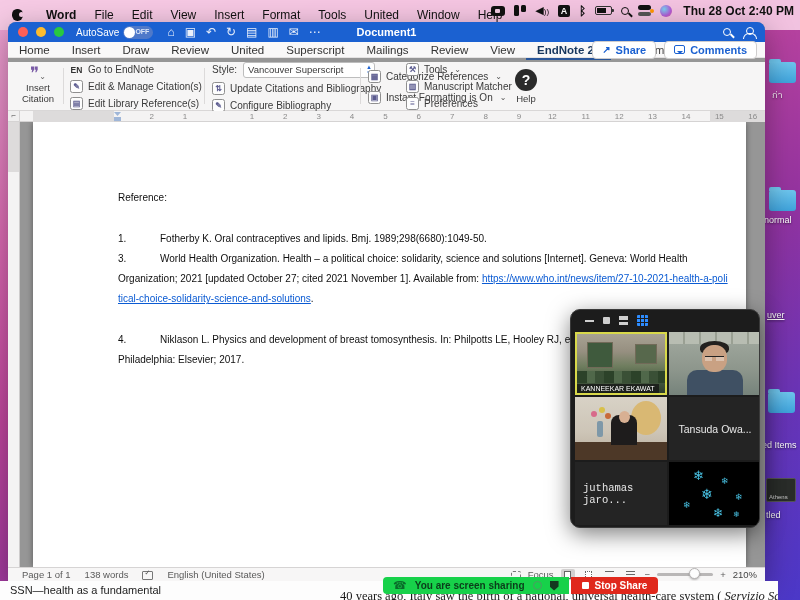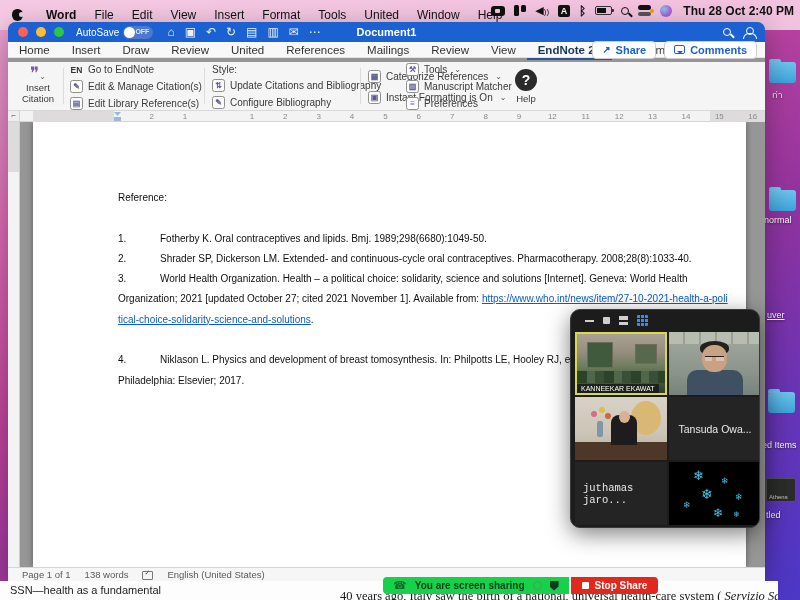--- a/index.html
+++ b/index.html
@@ -276,21 +276,21 @@
     </div>
 
     <div id="tabrow">
       <span style="display:flex;">
 
       <span class="tab">Home</span>
           <span class="tab">Insert</span>
           <span class="tab">Draw</span>
           <span class="tab">Review</span>
           <span class="tab">United</span>
-          <span class="tab">References</span>
+          <span class="tab">Superscript</span>
           <span class="tab">Mailings</span>
           <span class="tab">Review</span>
           <span class="tab">View</span>
           <span class="tab active">EndNote 20</span>
         </span>
       <span id="tellme">
         <span class="i-bulb"></span>
         <span>Tell me</span>
       </span>
       <span id="tabrow-right">
@@ -322,20 +322,24 @@
         </div>
         <div class="rrow">
           <span class="ric">▤</span>
           <span>Edit Library Reference(s)</span>
         </div>
       </div>
       <div class="rgroup-div" style="left:196px;"></div>
       <div class="rstack" style="left:204px;">
         <div class="rrow" id="style-row">
           <span>Style:</span>
+          <span id="style-combo">
+            <span>Vancouver Superscript</span>
+            <span class="stepper">▲<br>▼</span>
+          </span>
         </div>
         <div class="rrow">
           <span class="ric">⇅</span>
           <span>Update Citations and Bibliography</span>
         </div>
         <div class="rrow">
           <span class="ric">✎</span>
           <span>Configure Bibliography</span>
         </div>
       </div>
@@ -408,38 +412,57 @@
       </div>
 
     <div id="docarea">
       <div id="page">
         <div id="doctext">
           <p>Reference:</p>
           <div class="gap20"></div>
           <p>
             <span class="refnum">1.</span><span>Fotherby K. Oral contraceptives and lipids. Bmj. 1989;298(6680):1049-50.</span>
           </p>
-          <p>
-            <span class="refnum">2.</span><span>Shrader SP, Dickerson LM. Extended- and continuous-cycle oral contraceptives. Pharmacotherapy. 2008;28(8):1033-40.</span>
-          </p>
           <p style="margin-bottom:20.3px;">
             <span class="refnum">3.</span><span>World Health Organization. Health – a political choice: solidarity, science and solutions [Internet]. Geneva: World Health Organization; 2021 [updated October 27; cited 2021 November 1]. Available from: </span><a class="doclink">https://www.who.int/news/item/27-10-2021-health-a-political-choice-solidarity-science-and-solutions</a><span>.</span>
           </p>
           <p>
             <span class="refnum">4.</span><span>Niklason L. Physics and development of breast tomosynthesis. In: Philpotts LE, Hooley RJ, editors. Breast tomosynthesis. Philadelphia: Elsevier; 2017.</span>
           </p>
         </div>
       </div>
     </div>
 
     <div id="statusbar">
       <span class="sl">Page 1 of 1</span>
       <span class="sl">138 words</span>
       <span class="i-proof"></span>
       <span class="sl">English (United States)</span>
+      <span id="sb-right">
+        <span class="i-focus"></span>
+        <span>Focus</span>
+        <span class="viewbtn sel">
+            <span class="vglyph"></span>
+          </span>
+        <span class="viewbtn">
+            <span class="vglyph" style="border-style:dotted;"></span>
+          </span>
+        <span class="viewbtn">
+            <span class="vglyph2"></span>
+          </span>
+        <span class="viewbtn">
+            <span class="vglyph3"></span>
+          </span>
+        <span>−</span>
+        <span id="zoomslider">
+            <span class="thumb"></span>
+          </span>
+        <span>+</span>
+        <span class="zoompct">210%</span>
+      </span>
     </div>
   </div>
 
   <div id="backdrop">
     <span class="lefttext">SSN—health as a fundamental</span>
     <span class="bottext"><span>40 years ago, Italy saw the birth of a national, universal health-care system ( </span><i>Servizio Sanitario Nazionale</i></span>
   </div>
 
   <div id="sharebar">
     <div id="sharepill">

